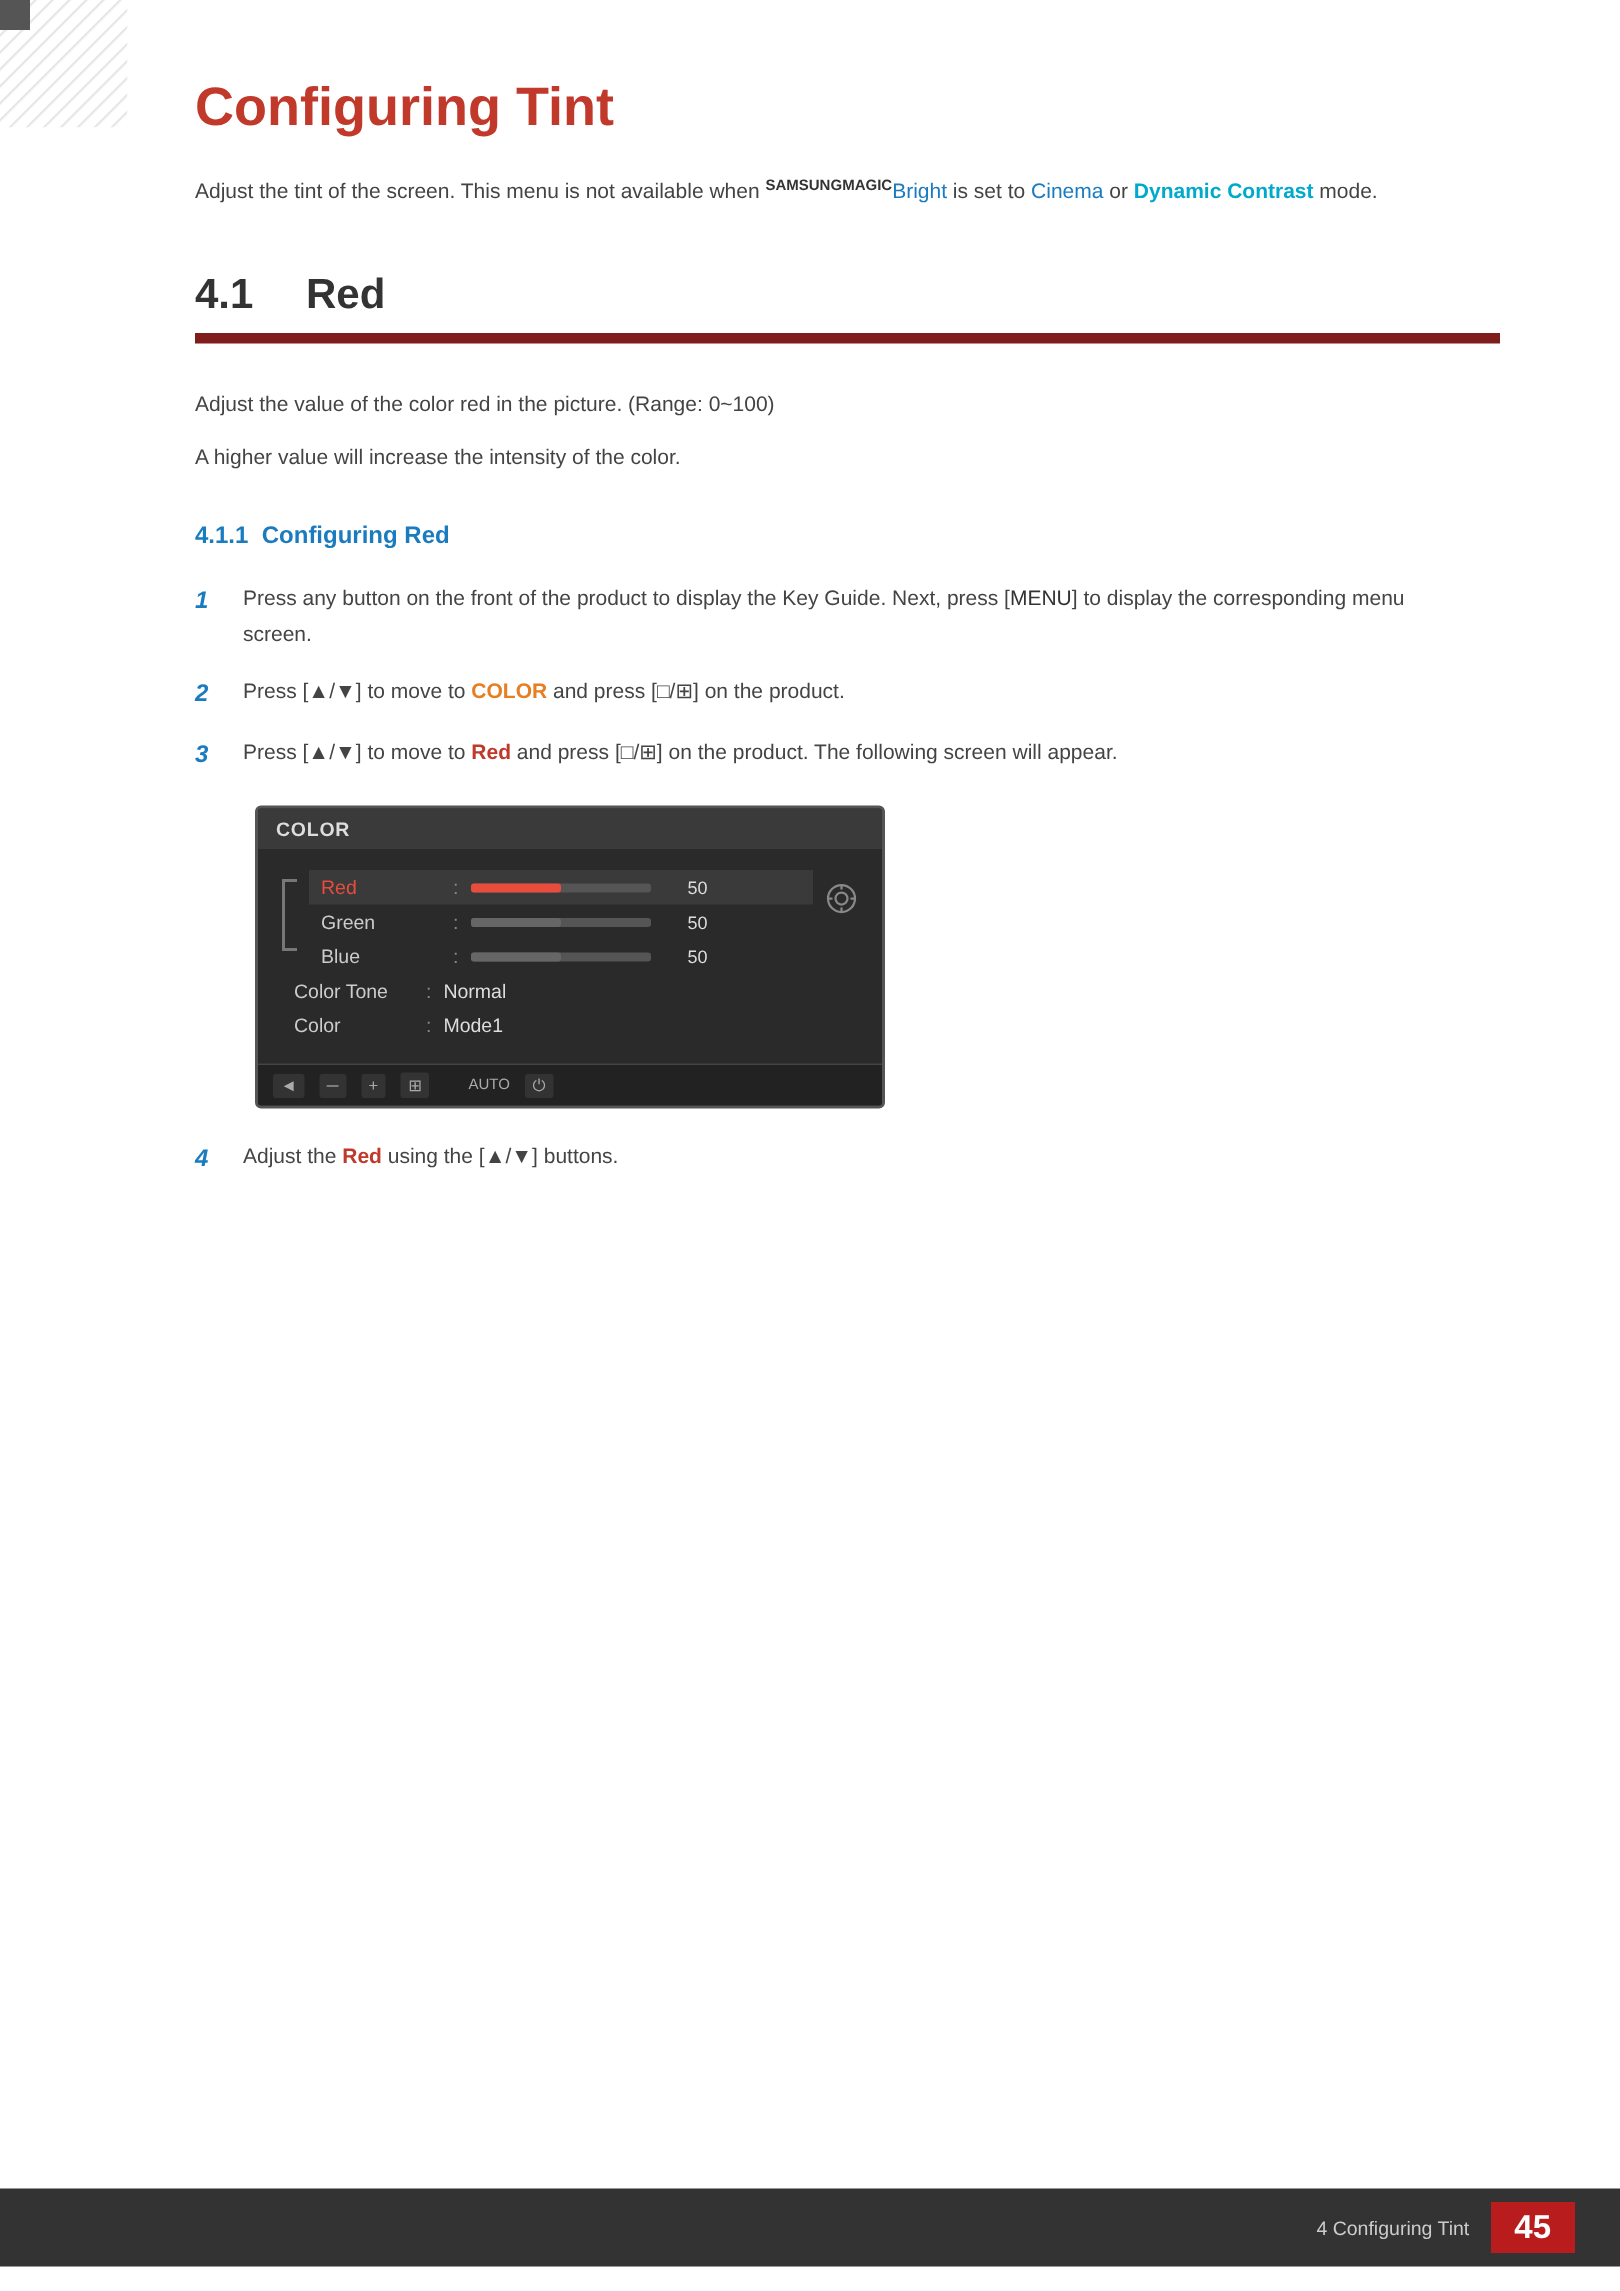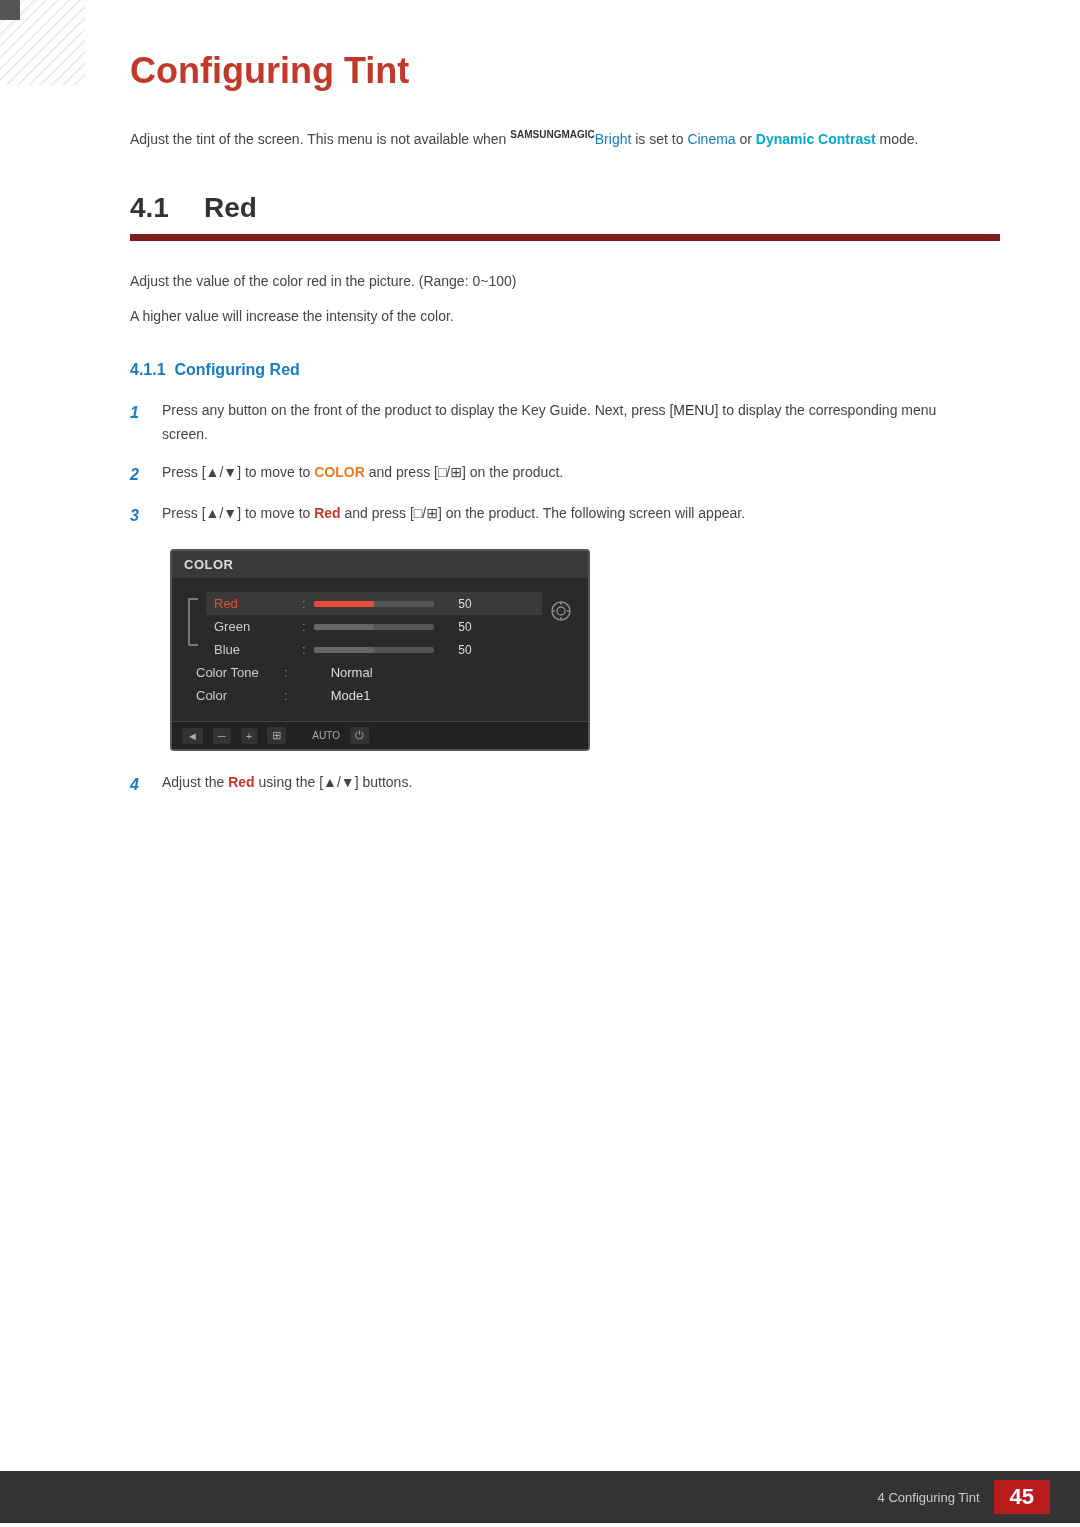--- a/index.html
+++ b/index.html
@@ -30,21 +30,21 @@
     .page-container {
       position: relative;
       padding: 40px 80px 80px 130px;
     }
 
     
     .page-title {
       font-size: 36px;
       font-weight: bold;
       color: #c0392b;
-      margin-bottom: 36px;
+      margin-bottom: 24px;
       margin-top: 10px;
     }
 
     
     .intro-text {
       font-size: 14px;
       line-height: 1.7;
       color: #444;
       margin-bottom: 40px;
       max-width: 820px;
@@ -206,21 +206,20 @@
     .slider-fill.dark { background: #666; }
     .slider-value {
       color: #ddd;
       font-size: 12px;
       min-width: 22px;
       text-align: right;
     }
     .menu-value-text {
       color: #ddd;
       font-size: 13px;
-      margin-left: 35px;
     }
     .monitor-footer {
       background: #222;
       border-top: 1px solid #444;
       padding: 5px 10px;
       display: flex;
       align-items: center;
       gap: 10px;
     }
     .footer-icon {
@@ -232,21 +231,21 @@
     }
     .footer-label {
       color: #aaa;
       font-size: 10px;
       margin-left: 16px;
     }
 
     
     .page-footer {
       position: absolute;
-      bottom: 4px;
+      bottom: 16px;
       left: 0;
       right: 0;
       height: 52px;
       background: #333;
       display: flex;
       align-items: center;
       justify-content: flex-end;
       padding: 0 30px;
       gap: 14px;
     }

